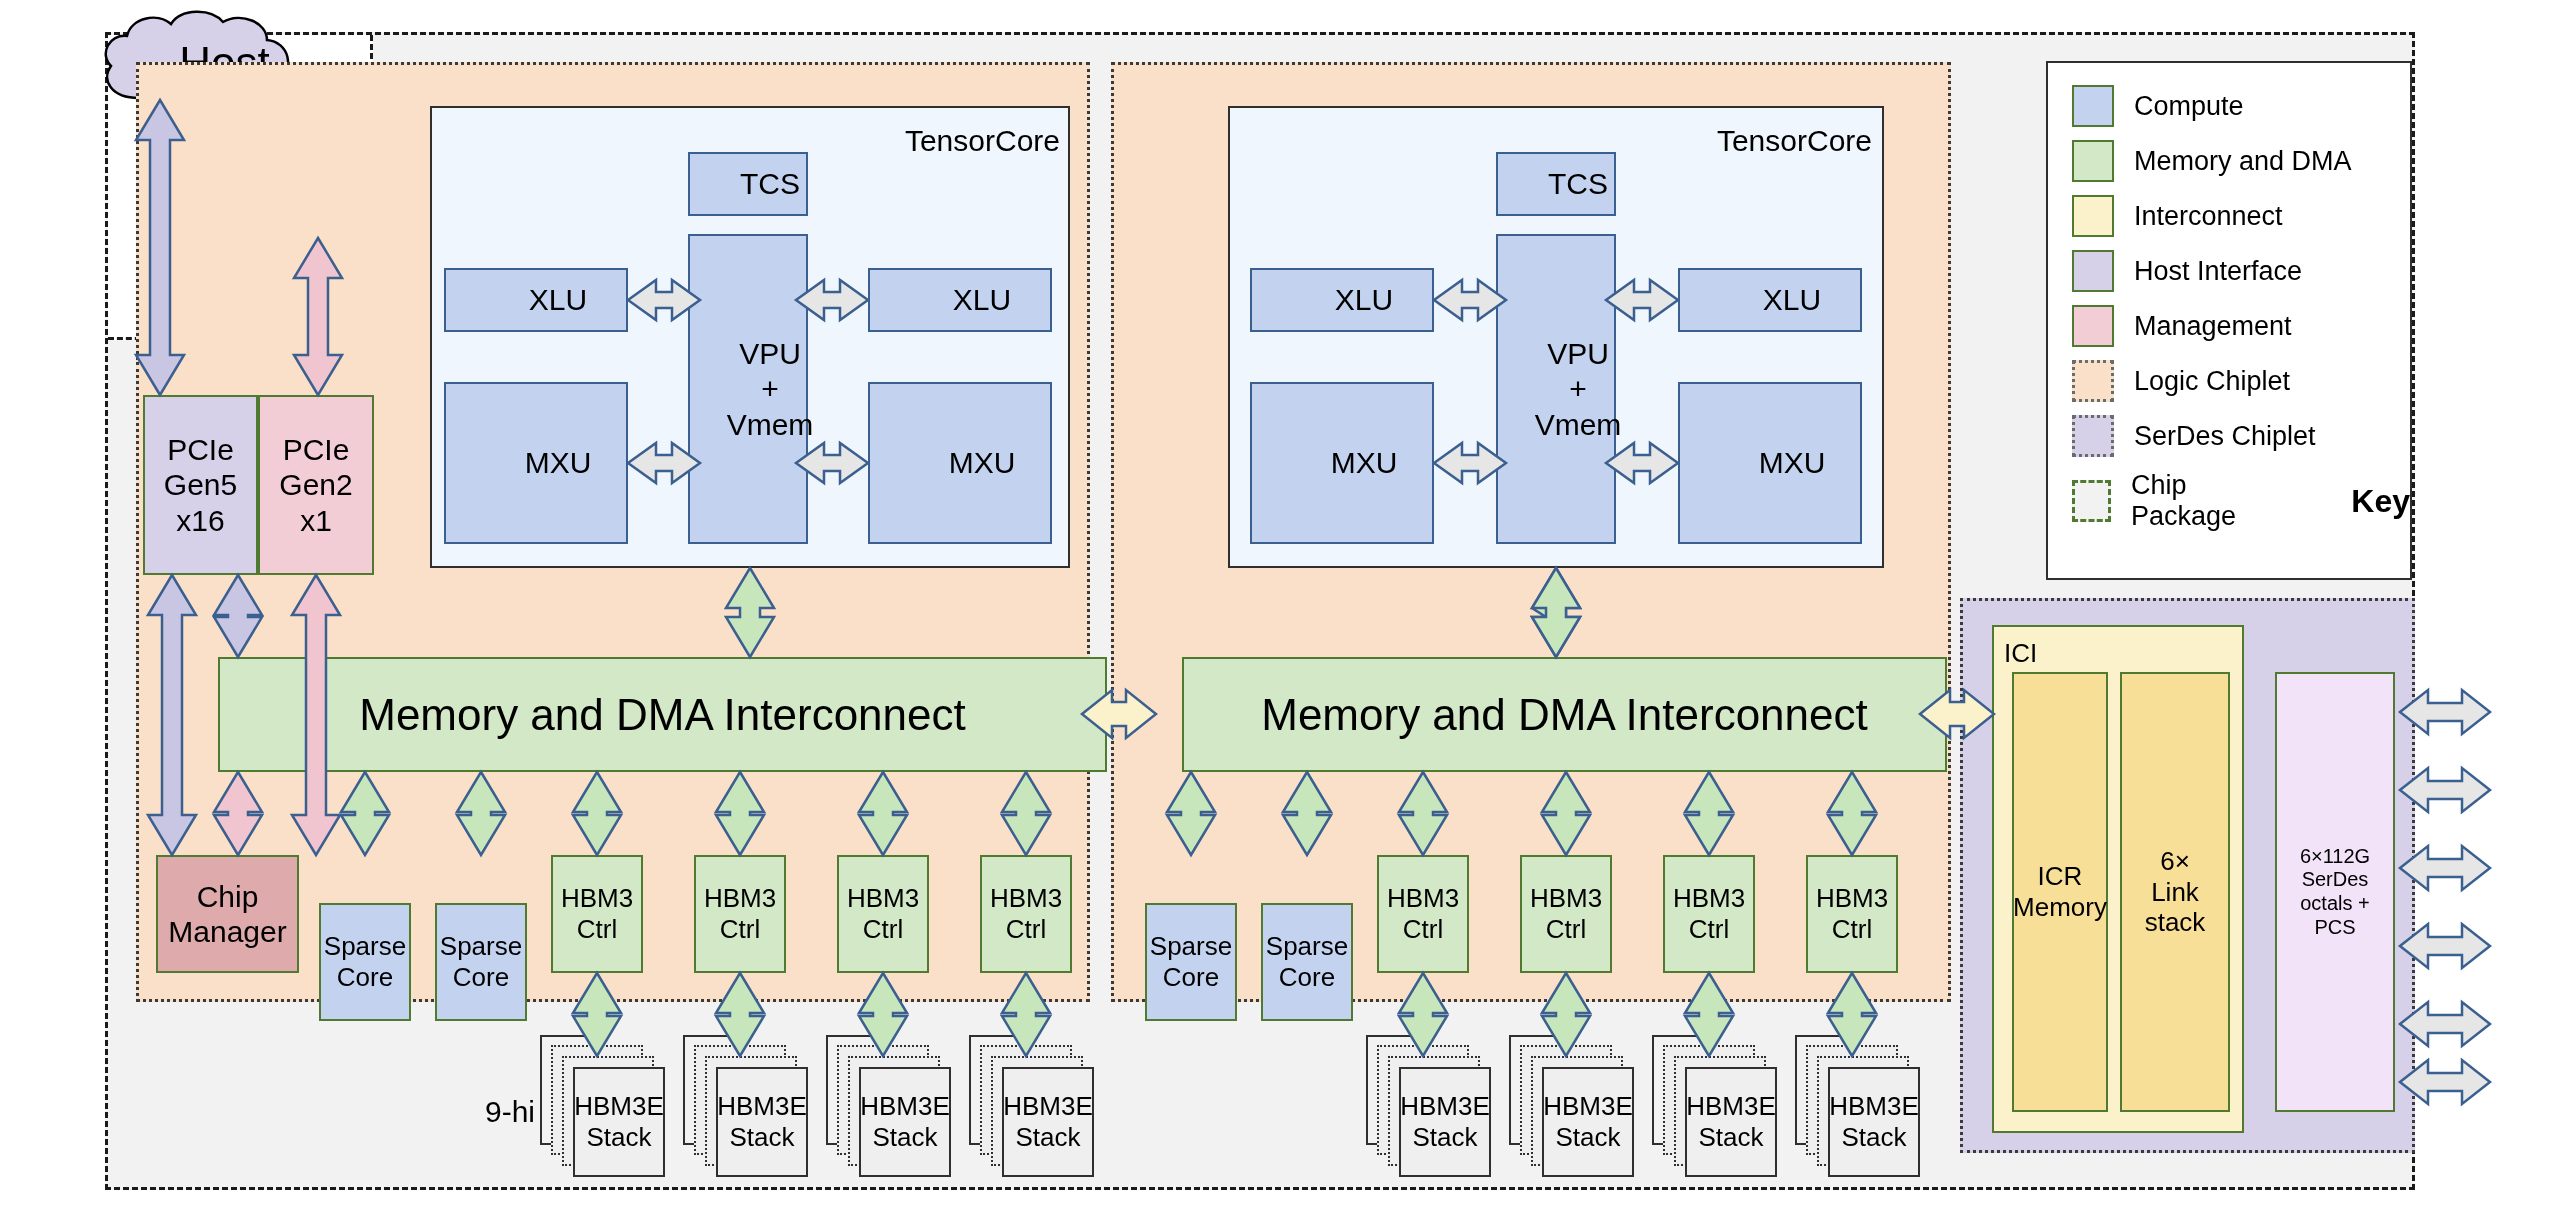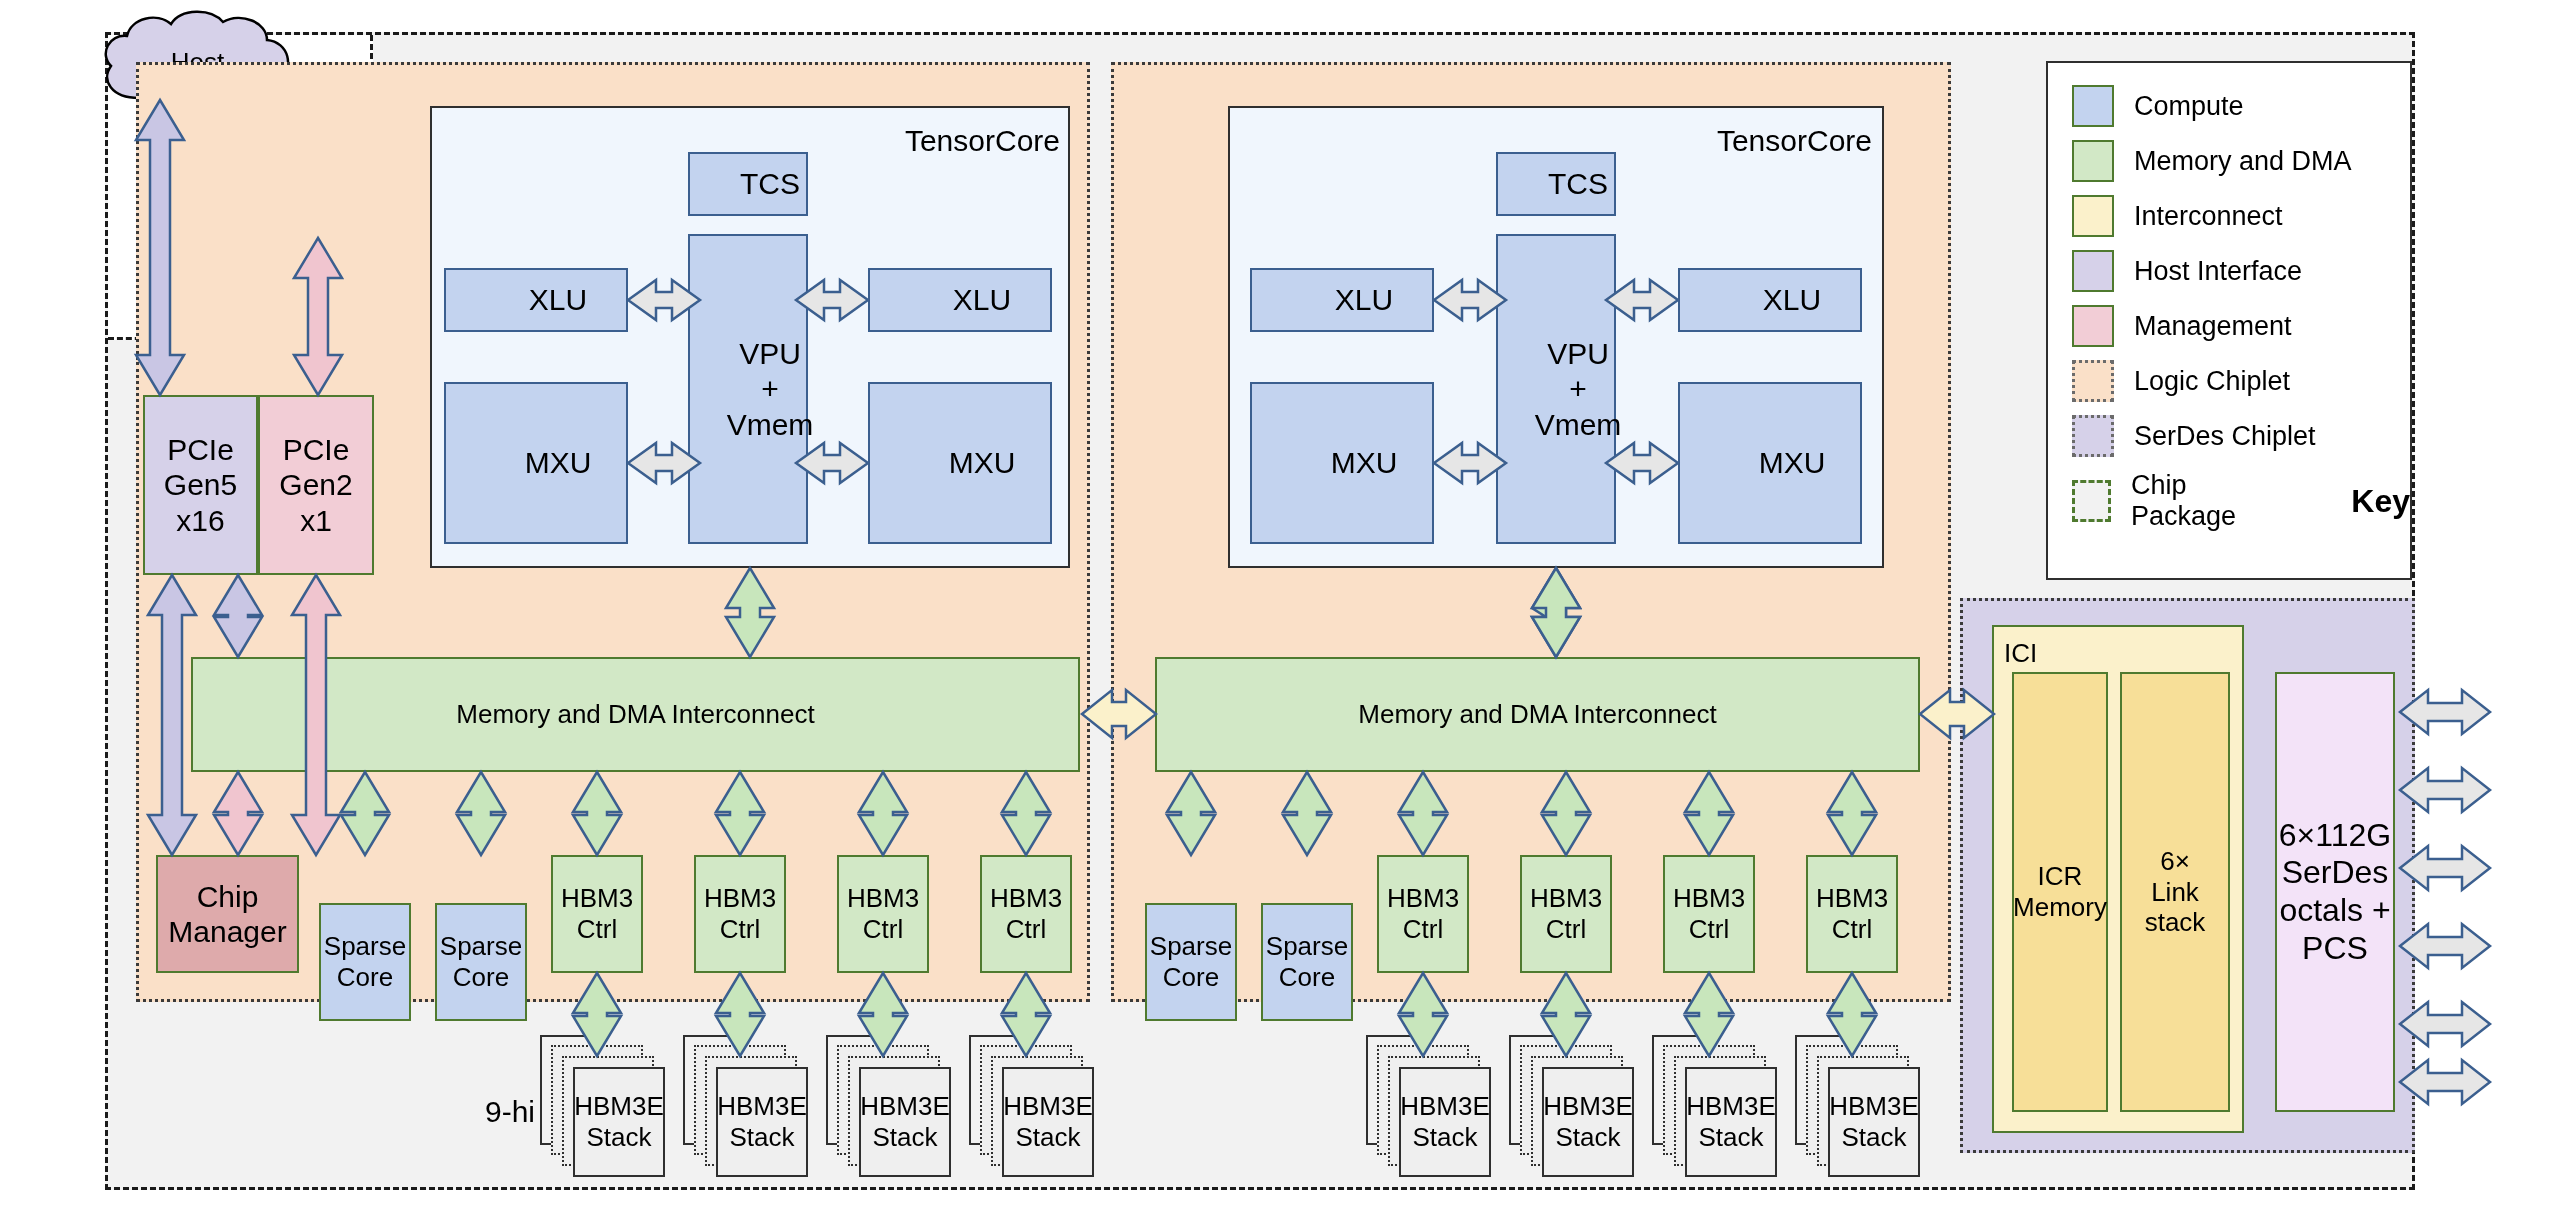--- a/index.html
+++ b/index.html
@@ -19,23 +19,23 @@
   .intercon{background:#fbf1cb;border:2px solid #4f7a2f;}
   .intercon-d{background:#f7df98;border:2px solid #4f7a2f;}
   .hostif{background:#d6d1e9;border:2px solid #4f7a2f;}
   .mgmt{background:#deaaab;border:2px solid #4f7a2f;}
   .serdesbox{background:#f3e3f8;border:2px solid #4f7a2f;}
   .tcore{background:#f0f6fd;border:2px solid #2f2f2f;}
   .hbmstack{background:#efefef;border:2px solid #2f2f2f;}
   .stacklayer{background:#efefef;border:2px dotted #2f2f2f;}
   .stackbracket{border:2px solid #2f2f2f;border-right:none;background:transparent;}
   .t26{font-size:26px;}
-  .t24{font-size:32px;}
+  .t24{font-size:20px;}
   .t30{font-size:30px;}
-  .t34{font-size:26px;}
+  .t34{font-size:44px;margin-left:27px;}
   .lbl{position:absolute;white-space:pre-line;}
 
   
   .cloud{position:absolute;}
   .cloud svg{display:block;}
 
   
   .key{background:#fff;border:2px solid #2f2f2f;}
   .key-row{display:flex;align-items:center;}
   .sw{width:42px;height:42px;margin-right:20px;box-sizing:border-box;}

